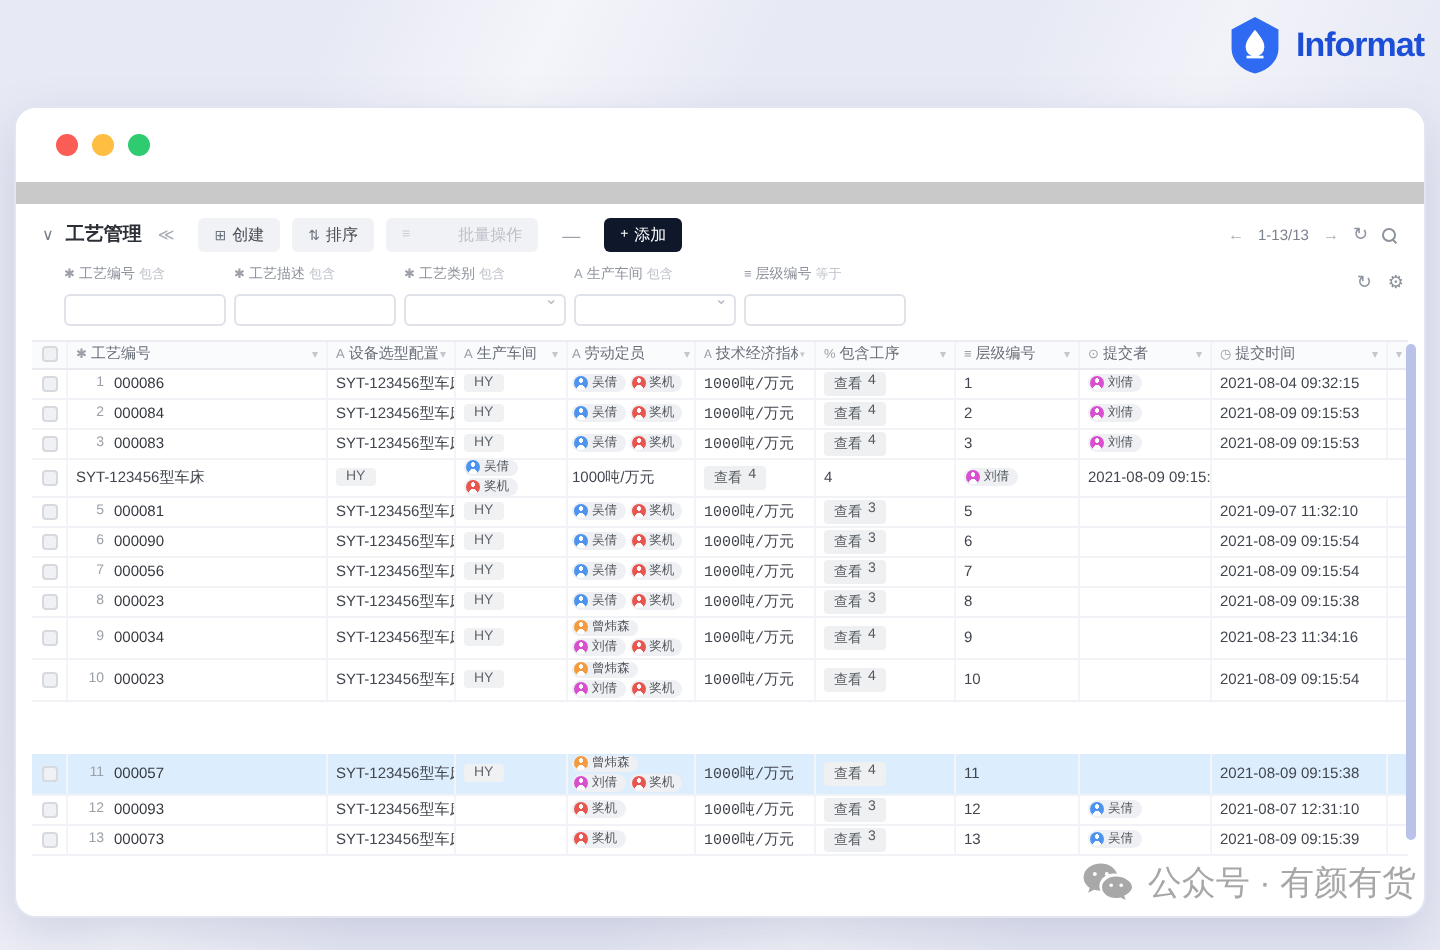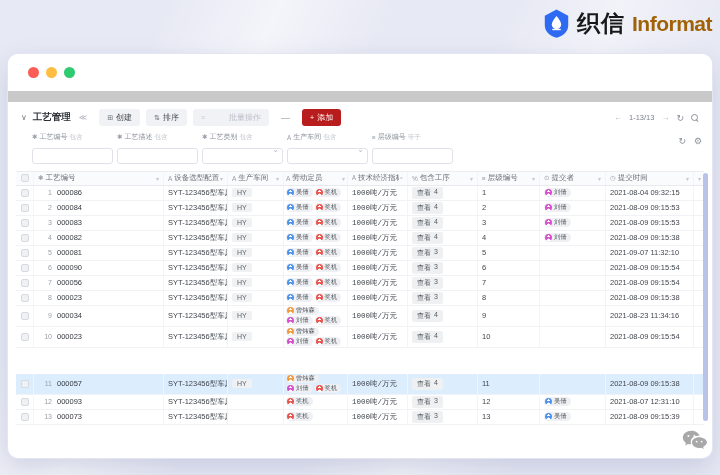--- a/index.html
+++ b/index.html
@@ -11,21 +11,21 @@
                       rgba(255,255,255,0) 55%, rgba(255,255,255,.45) 66%, rgba(255,255,255,0) 78%),
       #e7e9f4;
     position:relative; color:#333;
   }
   .stage { position:absolute; inset:0; }
 
   
   .logo { position:absolute; top:8px; right:8px; display:flex; align-items:center; gap:7px; }
   .logo svg { width:27px; height:29px; }
   .logo .cn { font-size:23px; font-weight:700; color:#17181a; letter-spacing:1px; }
-  .logo .en { font-size:21px; font-weight:600; color:#a16207; letter-spacing:-.5px; }
+  .logo .en { font-size:17px; font-weight:600; color:#1d4ed8; letter-spacing:-.5px; }
 
   
   .window {
     position:absolute; left:8px; top:54px; width:704px; height:404px;
     background:#fff; border-radius:10px; overflow:hidden;
     box-shadow:0 0 0 1px #e3e6f2, 0 10px 26px rgba(90,100,150,.22);
   }
   .titlebar { height:37px; display:flex; align-items:center; padding-left:20px; gap:7px; background:#fff; }
   .dot { width:11px; height:11px; border-radius:50%; }
   .dot.r { background:#fb5c55; } .dot.y { background:#fdbe41; } .dot.g { background:#2ecb71; }
@@ -35,21 +35,21 @@
   .toolbar { height:23px; display:flex; align-items:center; padding:0 13px; gap:6px; margin-top:4px; }
   .tb-caret { font-size:8px; color:#7a8089; }
   .tb-title { font-size:9.5px; font-weight:700; color:#2b2f36; margin-right:2px; }
   .tb-share { font-size:8px; color:#a6abb4; margin-right:6px; }
   .btn { display:inline-flex; align-items:center; gap:3px; background:#f1f2f5; border:none;
          border-radius:3px; padding:3px 8px; font-size:8px; color:#474c54; cursor:pointer;
          font-family:inherit; }
   .btn .bi { font-size:7px; color:#6c727b; }
   .btn.disabled { color:#bcc1c9;gap:24px; } .btn.disabled .bi { color:#c9cdd4; }
   .tb-dash { color:#9aa0a8; font-size:9px; padding:0 6px; }
-  .btn.primary { background:#b91c1c; color:#fff; } .btn.primary .bi { color:#fff; }
+  .btn.primary { background:#0f172a; color:#fff; } .btn.primary .bi { color:#fff; }
   .tb-right { margin-left:auto; display:flex; align-items:center; gap:7px; }
   .pg-arrow { font-size:8px; color:#a9aeb8; cursor:pointer; }
   .pg-text { font-size:7.5px; color:#7c828c; }
   .tb-icon { font-size:9px; color:#8d939c; cursor:pointer; }
   .search-ico { position:relative; width:8px; height:8px; display:inline-block; cursor:pointer; }
   .search-ico::before { content:""; position:absolute; left:0; top:0; width:5px; height:5px;
       border:1.2px solid #8d939c; border-radius:50%; }
   .search-ico::after { content:""; position:absolute; left:5.2px; top:5.2px; width:2.8px; height:1.2px;
       background:#8d939c; transform:rotate(45deg); transform-origin:left center; }
 
@@ -110,21 +110,20 @@
 <body>
 
 <div class="stage">
 
   <div class="logo">
     <svg viewBox="0 0 24 26">
       <path d="M12 0.5 L22.5 6 V14.5 C22.5 20.2 18 24.3 12 25.8 C6 24.3 1.5 20.2 1.5 14.5 V6 Z" fill="#2e6bf2"></path>
       <path d="M12 6.2 C14.6 9.4 16.2 11.6 16.2 13.9 A4.2 4.2 0 0 1 7.8 13.9 C7.8 11.6 9.4 9.4 12 6.2 Z" fill="#ffffff"></path>
       <path d="M8.2 17.8 H15.8 V19 H8.2 Z" fill="#ffffff"></path>
     </svg>
-    <span class="cn">织信</span>
     <span class="en">Informat</span>
   </div>
 
   <div class="window">
     <div class="titlebar">
       <span class="dot r"></span>
       <span class="dot y"></span>
       <span class="dot g"></span>
     </div>
     <div class="chrome-strip"></div>
@@ -391,24 +390,20 @@
                 <span class="nm">刘倩</span>
               </span>
             </div>
             <div class="td">2021-08-09 09:15:53</div>
             <div class="td"></div>
           </div>
           <div class="tr body-row">
             <div class="td">
               <span class="cb"></span>
             </div>
-            <div class="td">
-              <span class="rn">4</span>
-              <span class="pid">000082</span>
-            </div>
             <div class="td">SYT-123456型车床</div>
             <div class="td">
               <span class="wstag">HY</span>
             </div>
             <div class="td">
               <span class="chips">
                 <span class="chip">
                   <span class="av" style="background: radial-gradient(circle at 50% 32%, rgb(255, 255, 255) 0px, rgb(255, 255, 255) 1.1px, rgba(255, 255, 255, 0) 1.2px), radial-gradient(circle at 50% 95%, rgb(255, 255, 255) 0px, rgb(255, 255, 255) 2.1px, rgba(255, 255, 255, 0) 2.2px), rgb(77, 148, 241);"></span>
                   <span class="nm">吴倩</span>
                 </span>
@@ -776,15 +771,16 @@
 
   <div class="watermark">
     <svg viewBox="0 0 26 22">
       <path d="M9.6 0.8 C4.6 0.8 0.8 3.9 0.8 7.6 C0.8 9.8 2 11.7 3.9 12.9 L3.1 15.4 L6 13.9 C7 14.2 8.1 14.4 9.2 14.3 C8.9 13.6 8.7 12.9 8.7 12.1 C8.7 8.6 12 5.8 16 5.8 C16.5 5.8 17 5.85 17.5 5.95 C16.6 3 13.4 0.8 9.6 0.8 Z" fill="#a8a8a8"></path>
       <circle cx="6.4" cy="6" r="1" fill="#ffffff"></circle>
       <circle cx="12.4" cy="6" r="1" fill="#ffffff"></circle>
       <path d="M17 7.2 C13.1 7.2 10 9.6 10 12.6 C10 15.6 13.1 18 17 18 C17.8 18 18.6 17.9 19.3 17.7 L21.8 19 L21.1 16.9 C22.7 15.9 25 14.4 25 12.6 C25 9.6 20.9 7.2 17 7.2 Z" fill="#a8a8a8"></path>
       <circle cx="14.6" cy="11.6" r="0.9" fill="#ffffff"></circle>
       <circle cx="19.6" cy="11.6" r="0.9" fill="#ffffff"></circle>
     </svg>
+    <span>公众号 · 有颜有货</span>
   </div>
 
 </div>
 
 </body></html>

